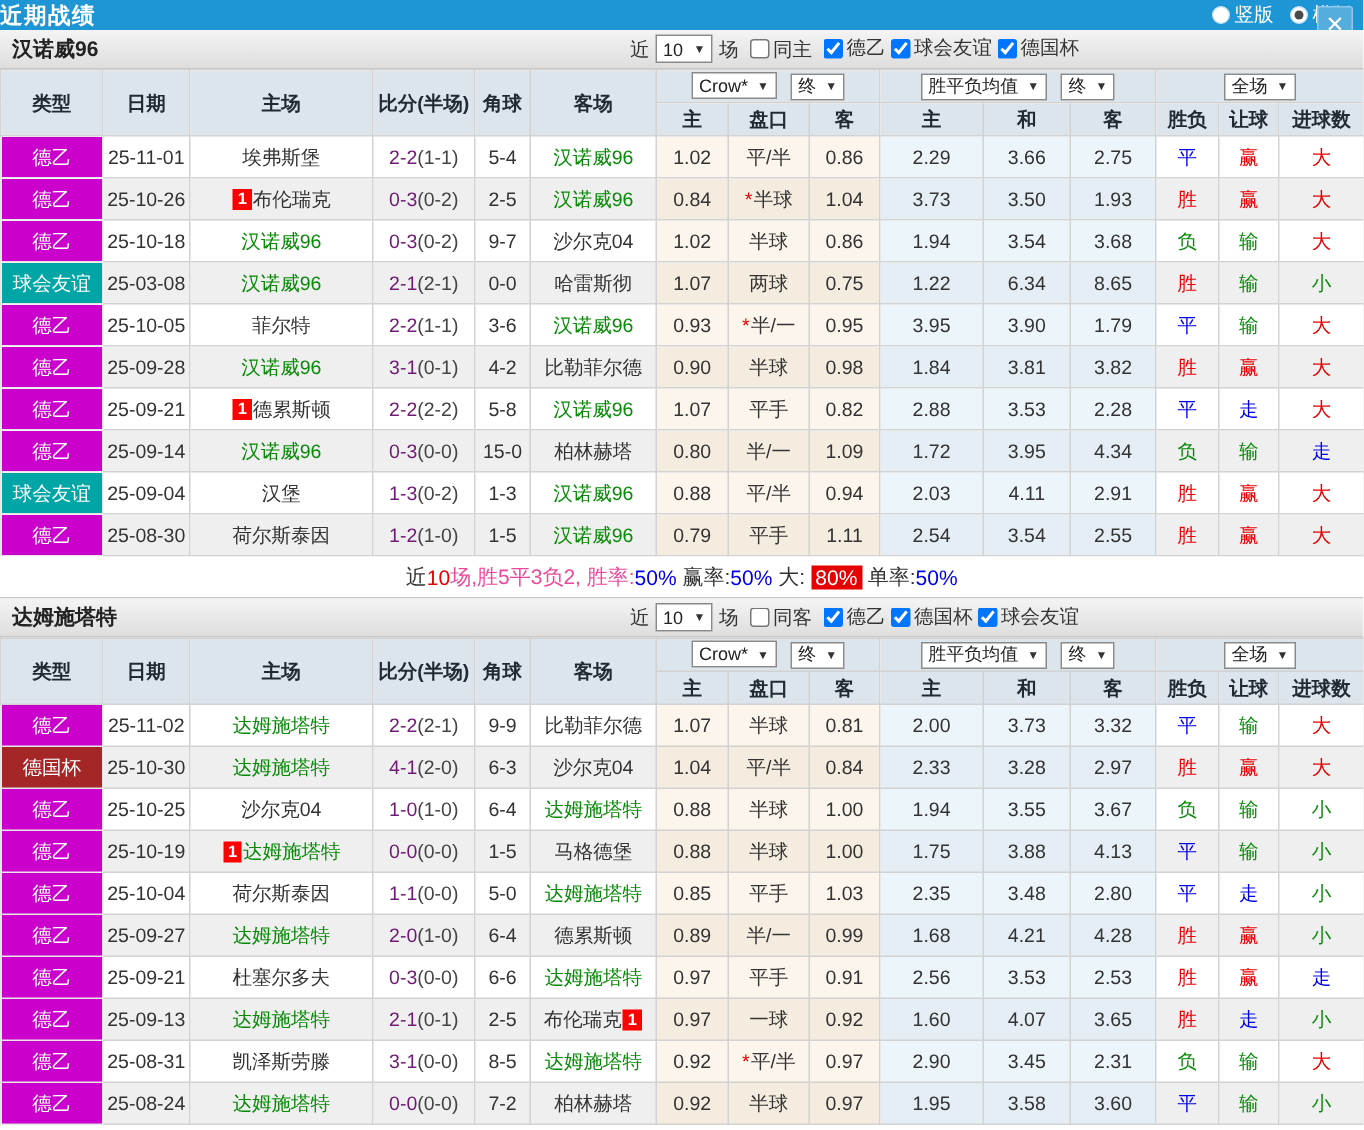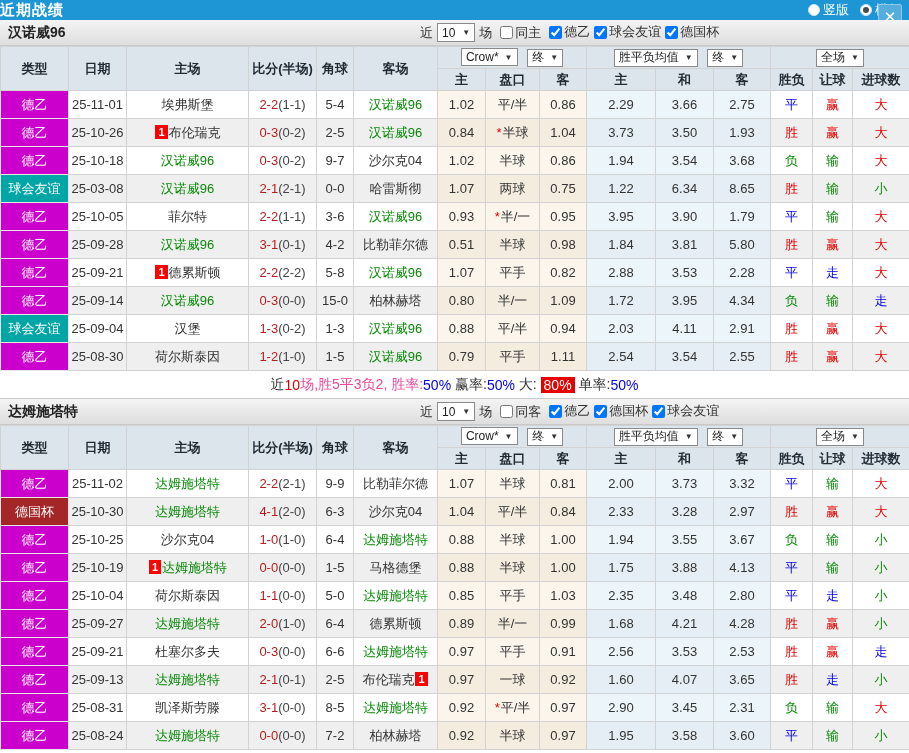--- a/index.html
+++ b/index.html
@@ -35,21 +35,21 @@
   tbody tr:nth-child(even){background:#efefef;}
   tbody td.c-odds{background:#fbf5ec;}
   tbody tr:nth-child(even) td.c-odds{background:#f4ecdf;}
   tbody td.c-mean{background:#ecf5fa;}
   tbody tr:nth-child(even) td.c-mean{background:#e4eef4;}
   td.c-type{color:#fff;border-color:#e6e6e6;}
   .tc-dez{background:#cc00cc;}
   .tc-friendly{background:#00a6a6;}
   .tc-cup{background:#a42626;}
   .focal{color:#088a08;}
-  .score-main{color:#b91c1c;}
+  .score-main{color:#701a75;}
   .score-half{color:#444;}
   .res-red{color:#e60000;}
   .res-blue{color:#0000e6;}
   .res-green{color:#088a08;}
   .badge{display:inline-block;background:#f00;color:#fff;font-size:11px;line-height:14px;padding:0 3px;margin:0 1px;font-weight:bold;vertical-align:1px;}
   .star{color:#e60000;margin-right:1px;}
   
   .summary{height:27px;border-bottom:1px solid #c9c9c9;background:#fff;display:flex;align-items:center;justify-content:center;font-size:14px;color:#333;}
   .summary span{white-space:pre;}
 </style>
@@ -251,26 +251,26 @@
           <td class="res-green">输</td>
           <td class="res-red">大</td>
         </tr>
         <tr>
           <td class="c-type tc-dez">德乙</td>
           <td>25-09-28</td>
           <td><span class="focal">汉诺威96</span></td>
           <td><span class="score-main">3-1</span><span class="score-half">(0-1)</span></td>
           <td>4-2</td>
           <td><span>比勒菲尔德</span></td>
-          <td class="c-odds">0.51</td>
+          <td class="c-odds">0.90</td>
           <td class="c-odds"><span>半球</span></td>
           <td class="c-odds">0.98</td>
           <td class="c-mean">1.84</td>
           <td class="c-mean">3.81</td>
-          <td class="c-mean">5.80</td>
+          <td class="c-mean">3.82</td>
           <td class="res-red">胜</td>
           <td class="res-red">赢</td>
           <td class="res-red">大</td>
         </tr>
         <tr>
           <td class="c-type tc-dez">德乙</td>
           <td>25-09-21</td>
           <td><span class="badge">1</span><span>德累斯顿</span></td>
           <td><span class="score-main">2-2</span><span class="score-half">(2-2)</span></td>
           <td>5-8</td>

